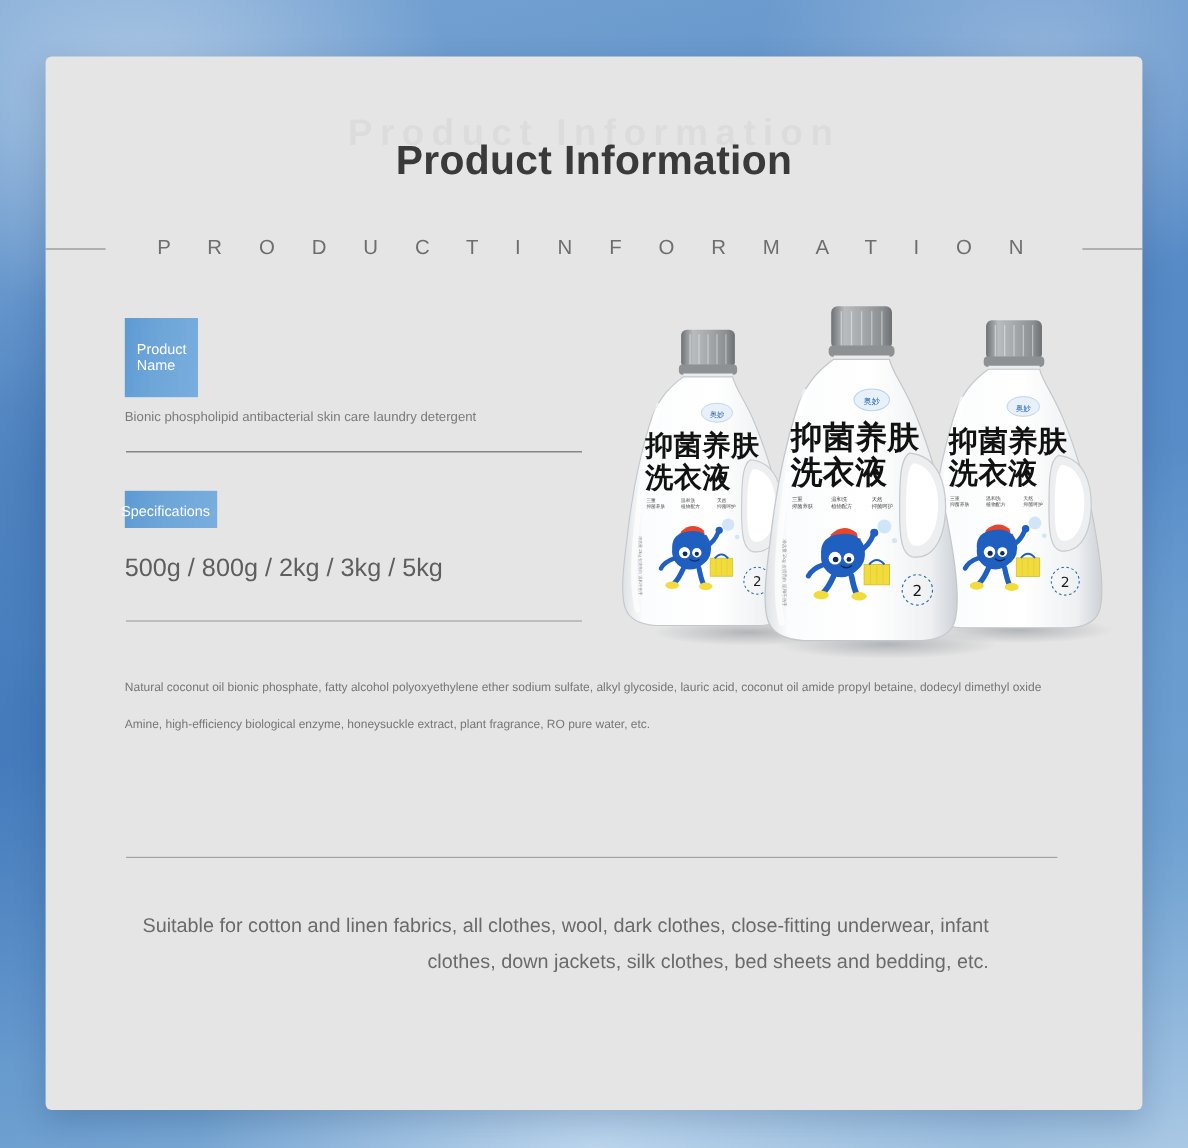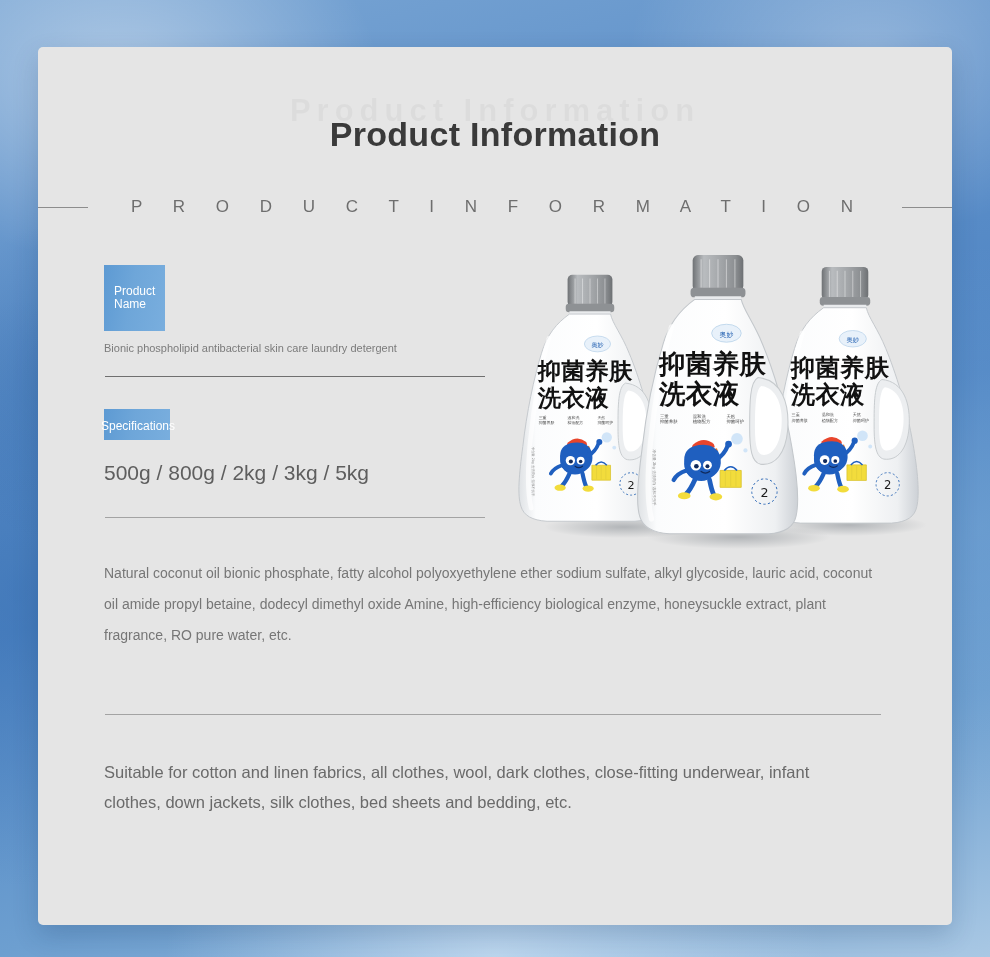--- a/index.html
+++ b/index.html
@@ -126,21 +126,21 @@
     white-space: pre-line;
     position: relative;
     overflow: visible;
   }
   .badge .badge-text {
     position: relative;
     display: block;
   }
   
   .badge.narrow {
-    width: 66px;
+    width: 77px;
     height: 31px;
     padding: 12px;
   }
   .badge.narrow .badge-text {
     position: absolute;
     left: -3px;
     top: 11px;
     width: 92px;
     font-size: 12px;
     line-height: 13px;
@@ -156,21 +156,21 @@
 
   .body-large {
     font-size: 21px;
     line-height: 26px;
     color: #5e5e5e;
     margin-top: 12px;
     font-weight: 300;
   }
 
   .body-medium {
-    font-size: 14px;
+    font-size: 10px;
     line-height: 31px;
     color: #767676;
     margin-top: 14px;
   }
 
   .body-wide {
     font-size: 16.5px;
     line-height: 30px;
     color: #6a6a6a;
     margin-top: 14px;
@@ -344,16 +344,16 @@
     <div class="body-large">500g / 800g / 2kg / 3kg / 5kg</div>
   </div>
   <div class="rule soft" style="left:67px; top:470px; width:380px;"></div>
 
   <div class="info-block" style="top:497px; width:790px;">
     <div class="body-medium" style="max-width:780px;">Natural coconut oil bionic phosphate, fatty alcohol polyoxyethylene ether sodium sulfate, alkyl glycoside, lauric acid, coconut oil amide propyl betaine, dodecyl dimethyl oxide Amine, high-efficiency biological enzyme, honeysuckle extract, plant fragrance, RO pure water, etc.</div>
   </div>
   <div class="rule soft" style="left:67px; top:667px; width:776px;"></div>
 
   <div class="info-block" style="top:696px; width:790px;">
-    <div class="body-wide" style="max-width:720px;">Suitable for cotton and linen fabrics, all clothes, wool, dark clothes, close-fitting underwear, infant clothes, down jackets, silk clothes, bed sheets and bedding, etc.</div>
+    <div class="body-wide" style="max-width:720px;text-align:right;">Suitable for cotton and linen fabrics, all clothes, wool, dark clothes, close-fitting underwear, infant clothes, down jackets, silk clothes, bed sheets and bedding, etc.</div>
   </div>
 
 </div>
 
 </body></html>

